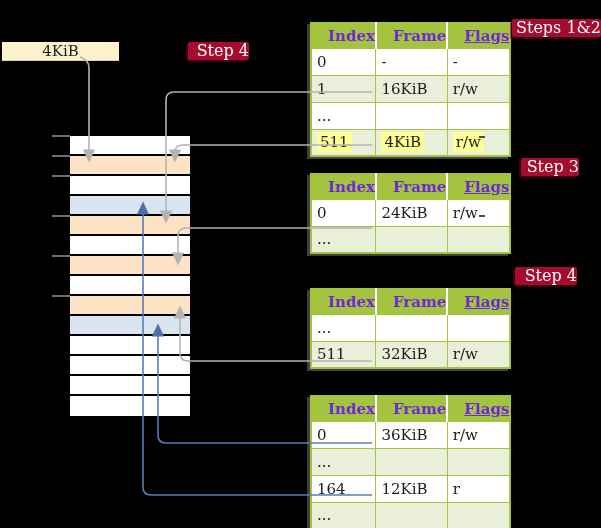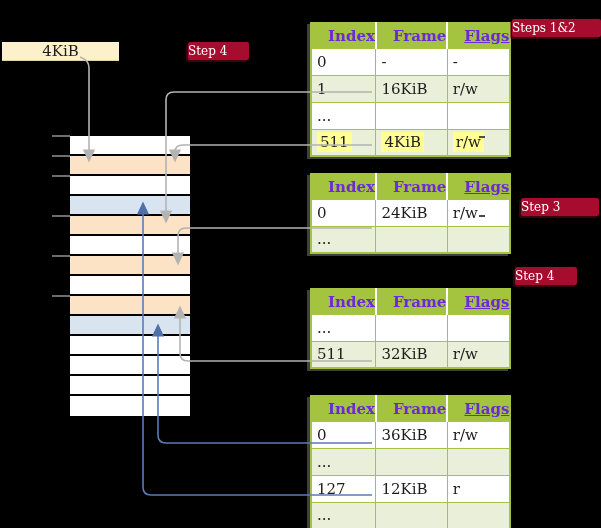--- a/index.html
+++ b/index.html
@@ -16,21 +16,21 @@
     background:var(--cream);
     color:#1c1c1c;
     font-size:15px;line-height:19px;text-align:center;
     z-index:2;
     border-bottom:1px solid #e3d4a6;
   }
   .badge{
     position:absolute;
     background:var(--badge-red);
     color:#fff;
-    font-size:12px;text-align:left;
+    font-size:16px;text-align:right;
     border-radius:2px;
     box-shadow:-2px 2px 0 rgba(105,8,27,0.55);
     z-index:2;
     white-space:nowrap;
   }
   .mem-col{
     z-index:1;
     border:2px solid #000;
   }
   .mem-row{
@@ -105,21 +105,21 @@
     <div class="mem-row" style="height: 20px; background: rgb(217, 228, 241);"></div>
     <div class="mem-row" style="height: 20px; background: rgb(255, 255, 255);"></div>
     <div class="mem-row" style="height: 20px; background: rgb(255, 255, 255);"></div>
     <div class="mem-row" style="height: 20px; background: rgb(255, 255, 255);"></div>
     <div class="mem-row" style="height: 20px; background: rgb(255, 255, 255);"></div>
   </div>
 
 <div>
     <div class="badge" style="left: 188px; top: 42px; width: 61px; height: 18px; line-height: 18px;">Step 4</div>
     <div class="badge" style="left: 512px; top: 19px; width: 89px; height: 18px; line-height: 18px;">Steps 1&amp;2</div>
-    <div class="badge" style="left: 521px; top: 158px; width: 78px; height: 18px; line-height: 18px; margin-top: 40px;">Step 3</div>
+    <div class="badge" style="left: 521px; top: 158px; width: 58px; height: 18px; line-height: 18px;">Step 3</div>
     <div class="badge" style="left: 515px; top: 267px; width: 62px; height: 18px; line-height: 18px;">Step 4</div>
   </div>
 <div>
     <div class="ptable" style="left: 310px; top: 22px;">
       <table>
         <colgroup>
           <col style="width: 53px;">
           <col style="width: 62px;">
           <col style="width: 56px;">
         </colgroup>
@@ -229,21 +229,21 @@
             <td>0</td>
             <td>36KiB</td>
             <td>r/w</td>
           </tr>
           <tr class="shaded">
             <td>...</td>
             <td></td>
             <td></td>
           </tr>
           <tr>
-            <td>127</td>
+            <td>164</td>
             <td>12KiB</td>
             <td>r</td>
           </tr>
           <tr class="shaded">
             <td>...</td>
             <td></td>
             <td></td>
           </tr>
         </tbody>
       </table>

